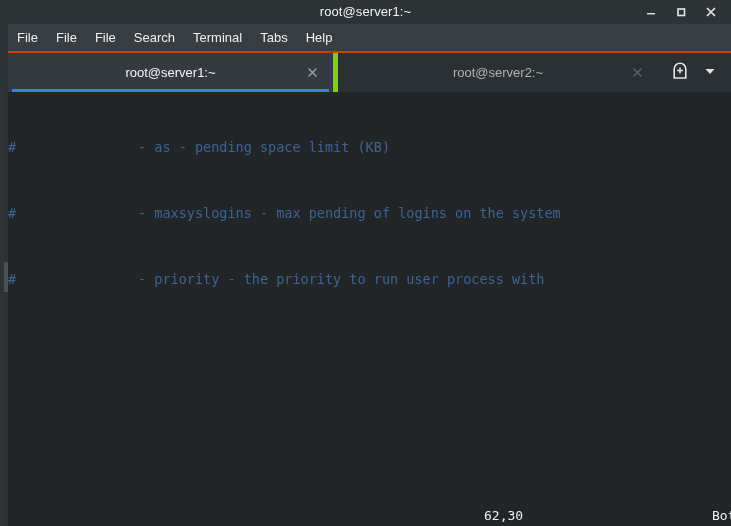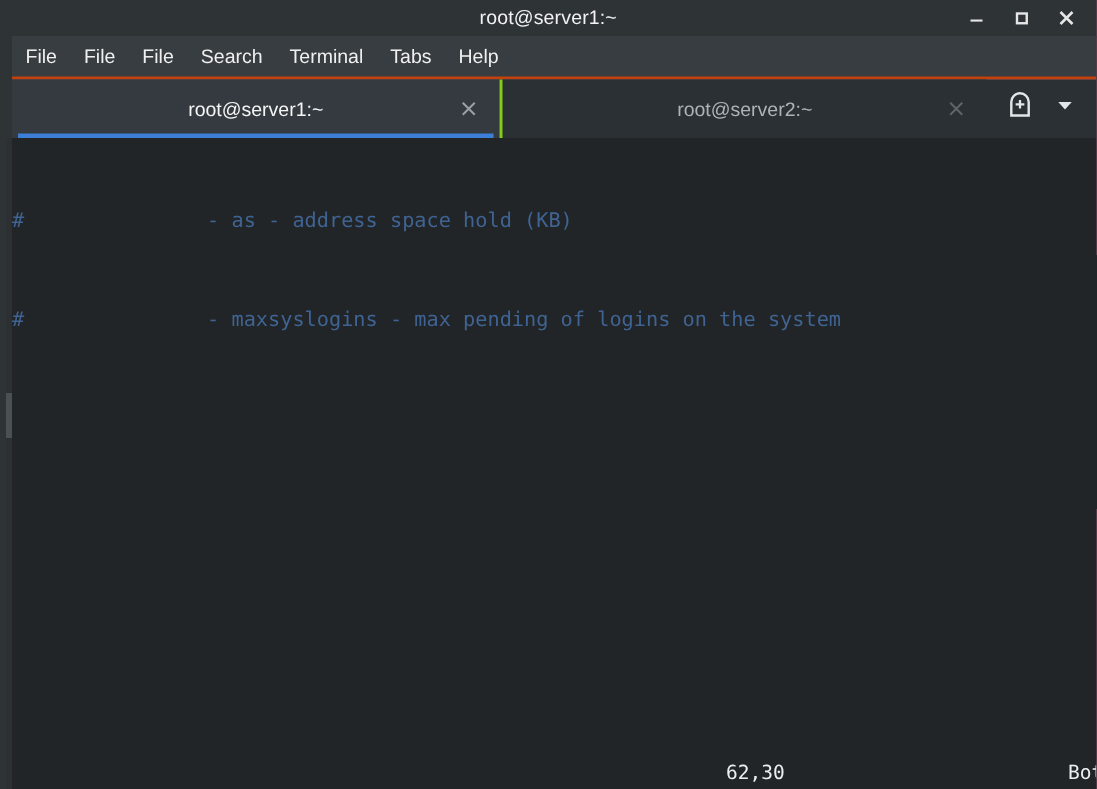--- a/index.html
+++ b/index.html
@@ -102,21 +102,21 @@
     justify-content: center;
     box-sizing: border-box;
   }
   .tab.active {
     width: 325px;
     background: #343a3f;
   }
   .tab.inactive {
     width: 325px;
     background: #2b3034;
-    border-left: 2px solid #84cc16;
+    border-left: 5px solid #84cc16;
   }
   .tab-label {
     font-size: 13px;
     white-space: nowrap;
   }
   .tab.active .tab-label { color: #f5f5f5; }
   .tab.inactive .tab-label { color: #aeb3b6; }
   .tab-close {
     position: absolute;
     right: 14px;
@@ -301,22 +301,23 @@
     </div>
   </div>
 
   <div class="terminal">
 
     <div class="term-scrollbar">
       <div class="term-thumb" style="top:170px;height:30px;"></div>
     </div>
 
     <div class="term-body">
-      <div class="term-line c-comment">#		- as - address space hold (KB)</div>
+      <div class="term-line c-comment">#		- as - pending space limit (KB)</div>
       <div class="term-line c-comment">#		- maxsyslogins - max pending of logins on the system</div>
+      <div class="term-line c-comment">#		- priority - the priority to run user process with</div>
       
       
       
       
       
       
       
       
       
       

